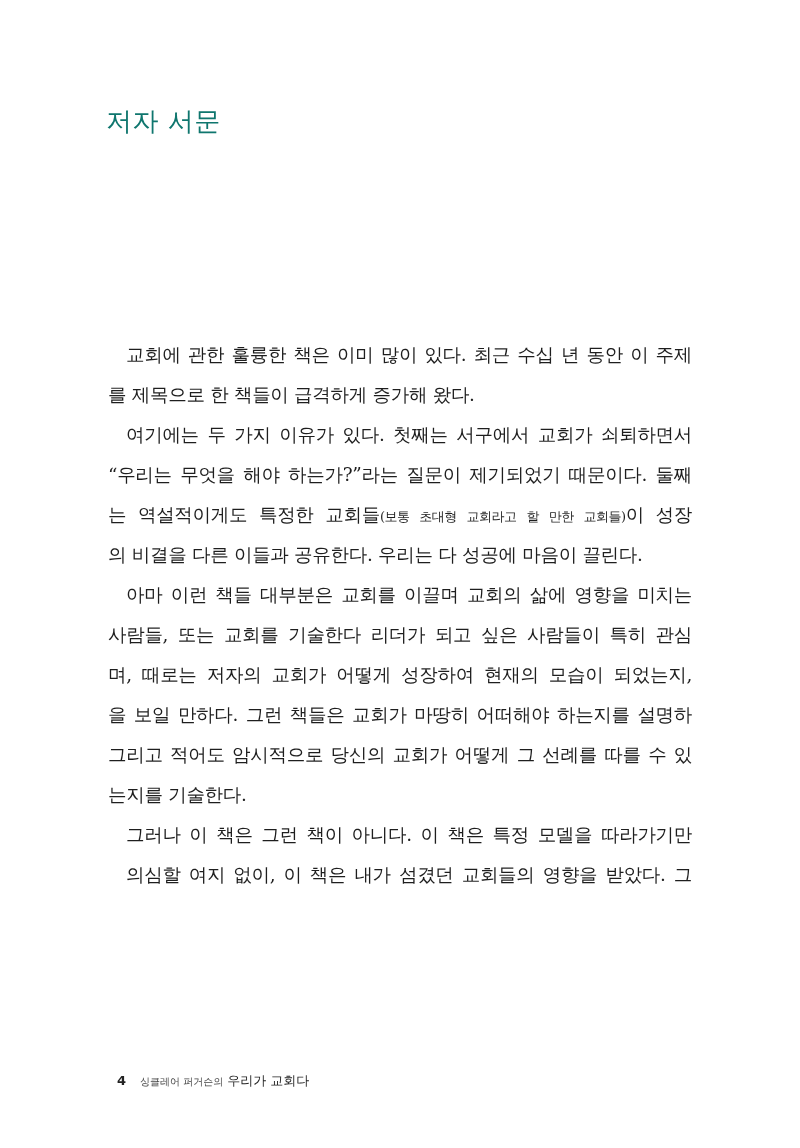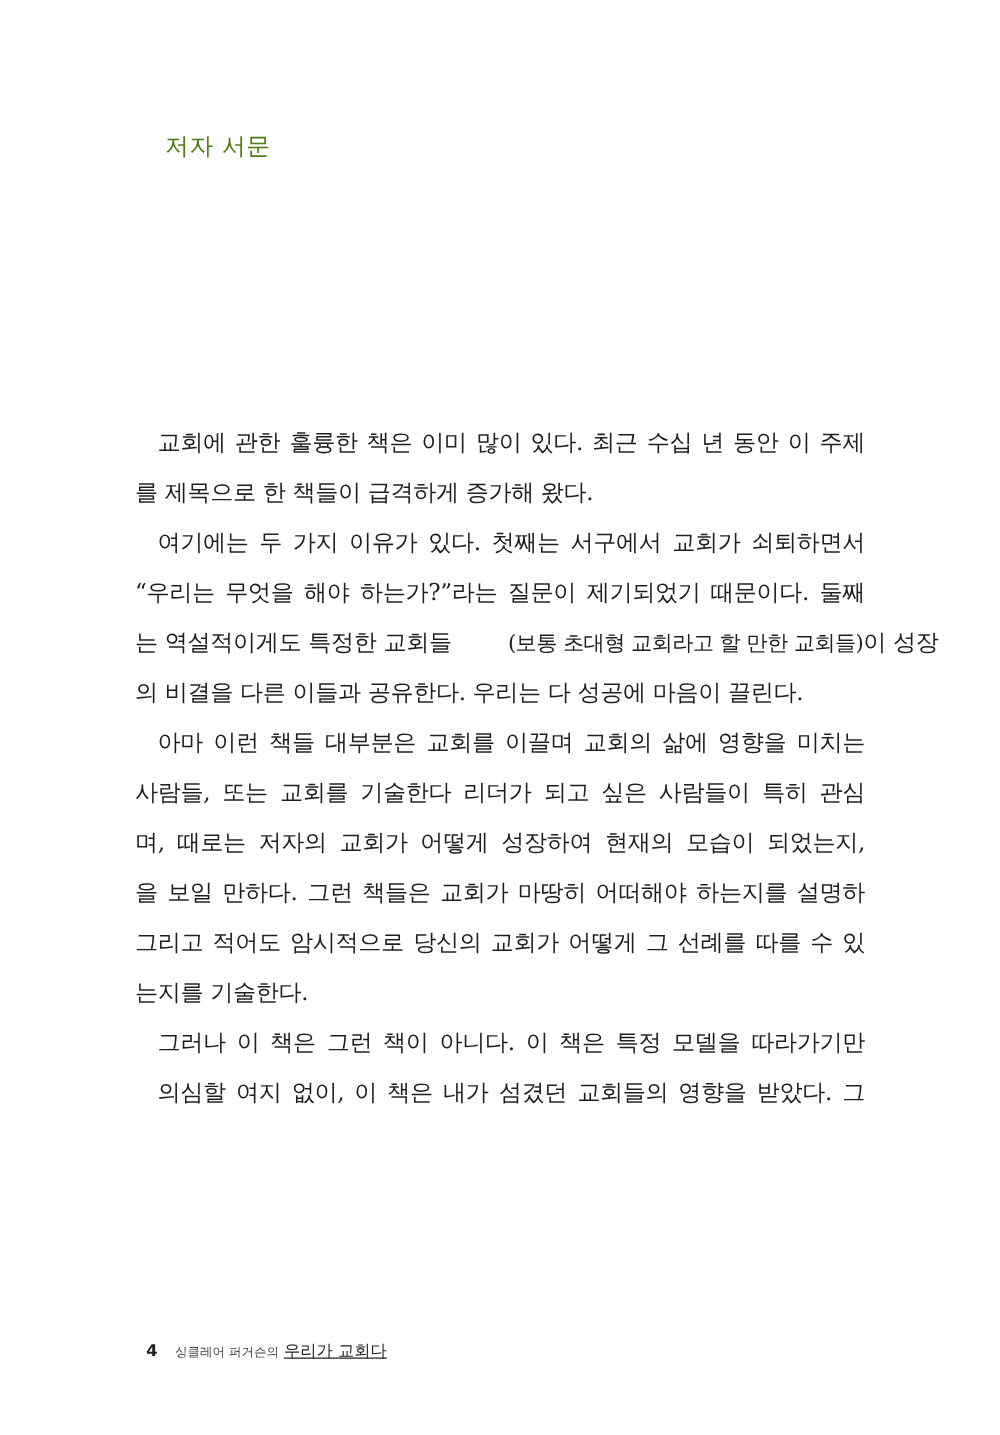--- a/index.html
+++ b/index.html
@@ -2,40 +2,40 @@
 <html><head>
 <meta charset="utf-8">
 <style>
   html, body { margin: 0; padding: 0; }
   body {
     width: 800px; height: 1148px; background: #ffffff; position: relative; overflow: hidden;
     font-family: "DejaVu Serif", "Liberation Serif", serif;
     color: #1e1e1e;
   }
   .chapter-title {
-    position: absolute; left: 132px; top: 104px;
-    font-size: 19px; color: #4d7c0f; letter-spacing: 0.5px;
+    position: absolute; left: 106px; top: 104px;
+    font-size: 26px; color: #0f766e; letter-spacing: 0.5px;
   }
   .body-text {
     position: absolute; left: 108px; top: 335px; width: 584px;
   }
   .line {
     height: 40px; line-height: 40px; font-size: 18.5px; white-space: nowrap;
     text-align: justify; text-align-last: justify; letter-spacing: -0.3px;
   }
   .line.indent { padding-left: 18px; }
   .line.last { text-align-last: left; }
-  .small { font-size: 17px; letter-spacing: -0.5px; margin-left: 45px; }
+  .small { font-size: 13px; letter-spacing: -0.5px; }
   .footer {
     position: absolute; left: 117px; top: 1072px; font-family: "DejaVu Sans", sans-serif;
     color: #222; display: flex; align-items: baseline; gap: 14px;
   }
   .page-num { font-size: 13px; font-weight: bold; }
   .footer-author { font-size: 10px; color: #444; }
-  .footer-title { font-size: 13px; margin-left: -10px; text-decoration: underline; }
+  .footer-title { font-size: 13px; margin-left: -10px; }
 </style>
 </head>
 <body>
 
 <div class="chapter-title">저자 서문</div>
 
 <div class="body-text">
   <div class="line indent">교회에 관한 훌륭한 책은 이미 많이 있다. 최근 수십 년 동안 이 주제</div>
   <div class="line last">를 제목으로 한 책들이 급격하게 증가해 왔다.</div>
   <div class="line indent">여기에는 두 가지 이유가 있다. 첫째는 서구에서 교회가 쇠퇴하면서</div>

